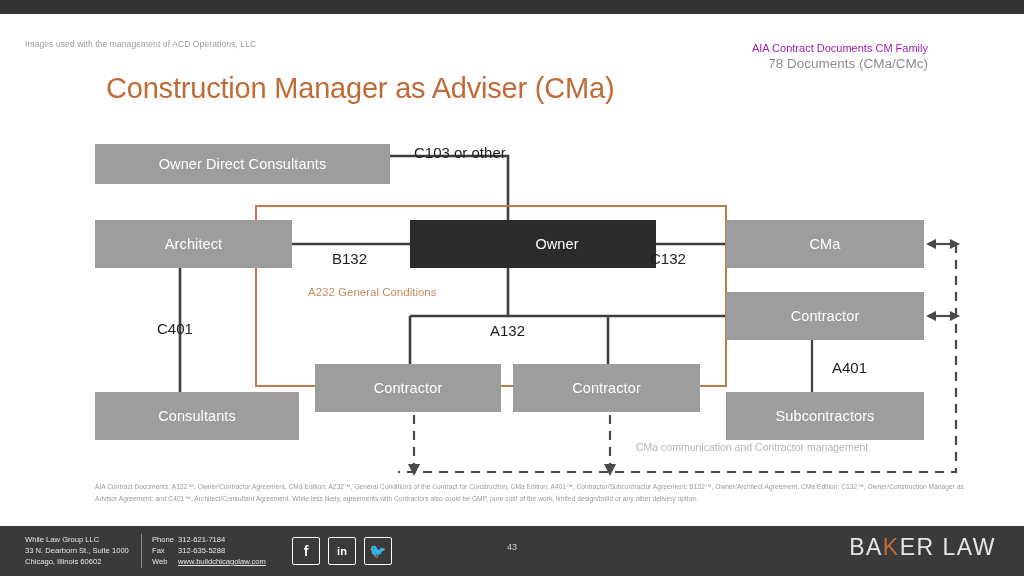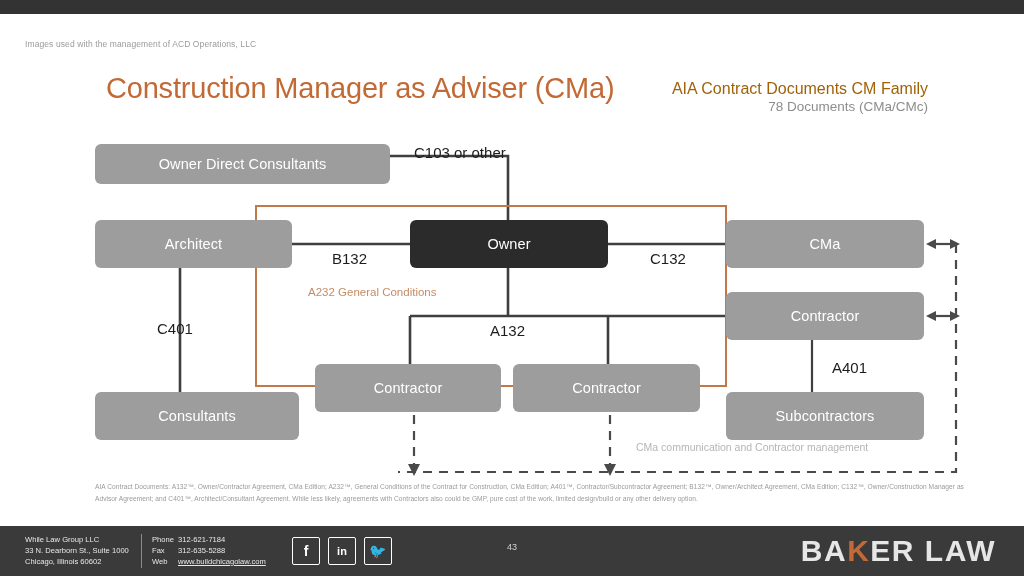--- a/index.html
+++ b/index.html
@@ -23,38 +23,37 @@
   }
   .title{
     position:absolute;left:94px;top:72px;
     font-size:29px;color:#c16a36;letter-spacing:-.2px;white-space:nowrap;
     font-weight:400;
     margin-left:12px;
   }
   .hdr-right{
     position:absolute;right:96px;top:42px;text-align:right;line-height:1.25;
   }
-  .hdr-l1{font-size:16px;color:#a16207;white-space:nowrap;margin-top:37px;}
+  .hdr-l1{font-size:11px;color:#a21caf;white-space:nowrap;}
   .hdr-l2{font-size:13.5px;color:#8d8d8d;white-space:nowrap;}
 
   
   .diagram{position:absolute;left:0;top:120px;width:1024px;height:360px;}
   .diagram svg{position:absolute;left:0;top:0;}
 
   .node{
     position:absolute;
     background:#9d9d9d;
     color:#ffffff;
     display:flex;align-items:center;justify-content:center;
     font-size:14.5px;
     letter-spacing:.1px;
     z-index:3;
-    border-radius:6px;
-  }
-  .node.dark{background:#2b2b2b;}
+  }
+  .node.dark{background:#2b2b2b;padding-left:48px;}
   .lbl{
     position:absolute;
     font-size:15px;color:#1d1d1d;font-weight:normal;
     white-space:nowrap;z-index:4;
   }
   .lbl.orange{color:#c78a63;font-weight:normal;font-size:11.5px;}
   .lbl.grey{color:#b5b5b5;font-weight:normal;font-size:10.5px;}
 
   
   .footnote{
@@ -80,21 +79,21 @@
     display:flex;align-items:center;justify-content:center;
     color:#ffffff;font-size:14px;font-weight:bold;
   }
   .soc.li{font-size:11px;}
   .pagenum{
     position:absolute;left:0;top:542px;width:1024px;text-align:center;
     font-size:9px;color:#d2d2d2;
   }
   .brand{
     position:absolute;right:28px;top:534px;
-    font-size:30px;letter-spacing:1.5px;color:#e6e6e6;font-weight:700;
+    font-size:23px;letter-spacing:1.5px;color:#e6e6e6;font-weight:400;
     white-space:nowrap;
   }
   .brand .k{color:#c16a36;}
 </style>
 </head>
 <body>
 
 <div class="slide">
 
   <div class="top-bar"></div>

